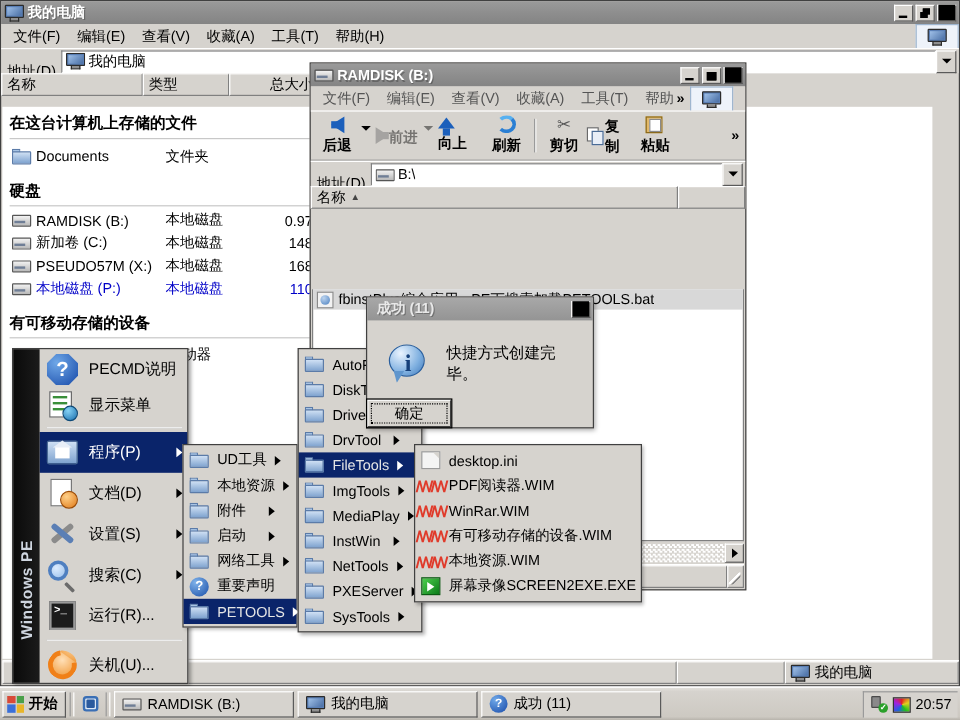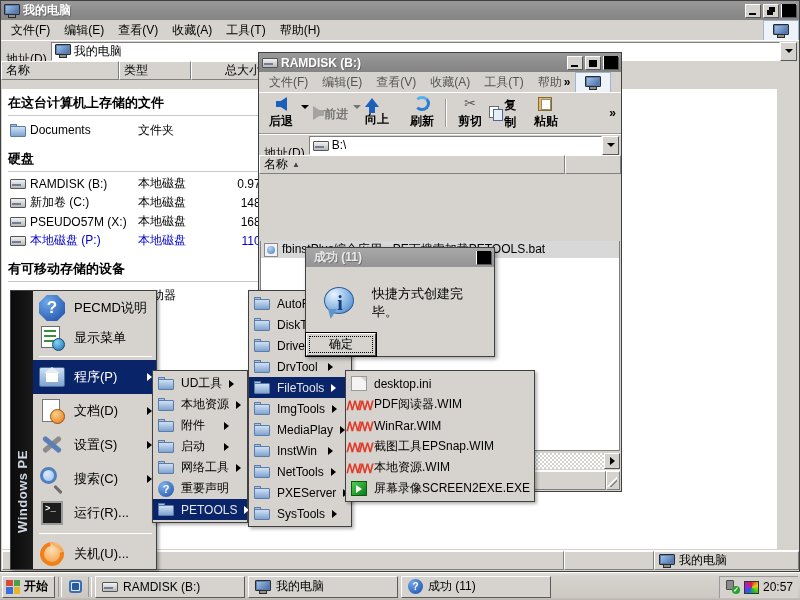--- a/index.html
+++ b/index.html
@@ -749,21 +749,21 @@
     <div class="su-item">
       <span class="ic-wim">ꟿꟿ</span>
       <span>PDF阅读器.WIM</span>
     </div>
     <div class="su-item">
       <span class="ic-wim">ꟿꟿ</span>
       <span>WinRar.WIM</span>
     </div>
     <div class="su-item">
       <span class="ic-wim">ꟿꟿ</span>
-      <span>截图工具EPSnap.WIM</span>
+      <span>有可移动存储的设备.WIM</span>
     </div>
     <div class="su-item">
       <span class="ic-wim">ꟿꟿ</span>
       <span>本地资源.WIM</span>
     </div>
     <div class="su-item">
       <span class="ic-exe">
           <span class="bx"></span>
           <span class="tri"></span>
         </span>

